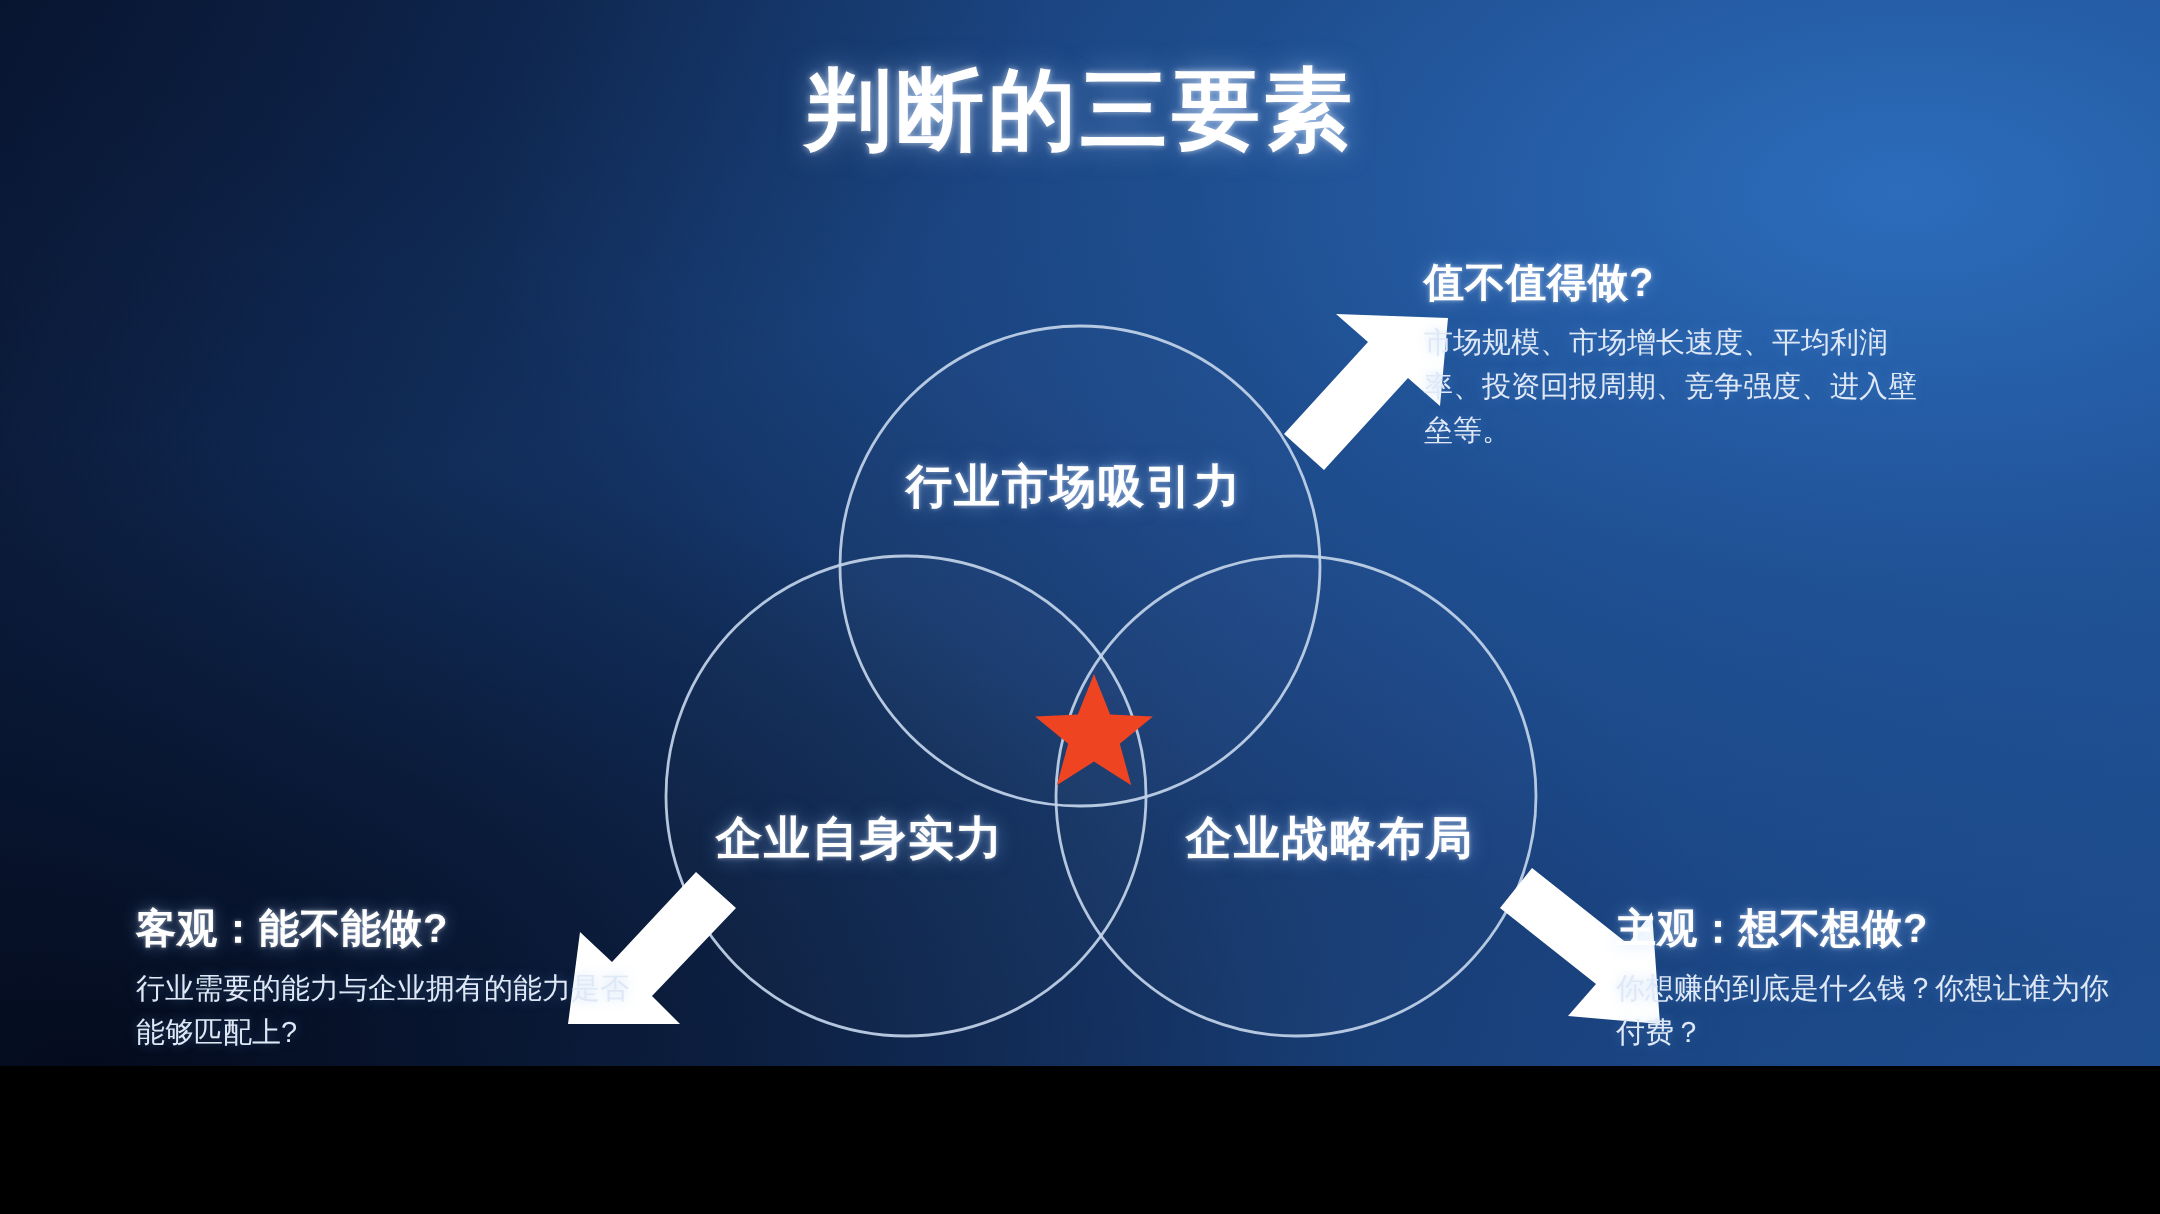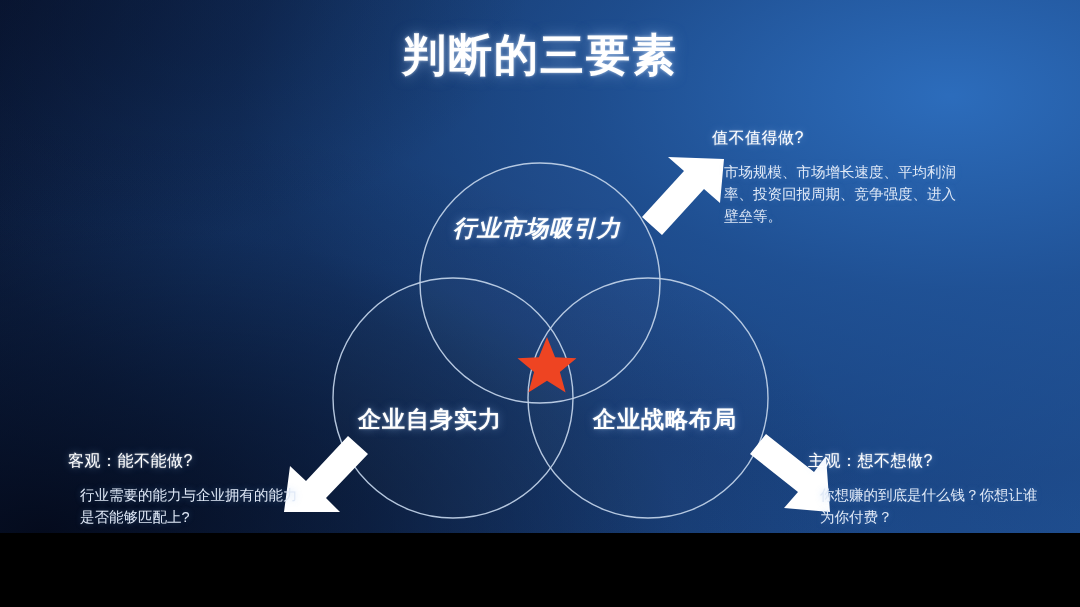--- a/index.html
+++ b/index.html
@@ -48,40 +48,40 @@
   .circle-label {
     position: absolute;
     color: #ffffff;
     font-size: 23px;
     font-weight: bold;
     letter-spacing: 1px;
     white-space: nowrap;
     text-shadow: 0 0 9px rgba(150,195,255,0.5), 0 0 2px rgba(255,255,255,0.5);
     z-index: 5;
   }
-  .lbl-top   { left: 453px; top: 213px; font-style: italic; }
+  .lbl-top   { left: 453px; top: 228px; }
   .lbl-left  { left: 358px; top: 404px; }
   .lbl-right { left: 593px; top: 404px; }
 
   
   .callout { position: absolute; z-index: 5; }
   .callout .c-head {
     color: #ffffff;
-    font-size: 16px;
-    font-weight: normal;
+    font-size: 20px;
+    font-weight: bold;
     letter-spacing: 0.5px;
     margin: 0 0 6px 0;
     text-shadow: 0 0 9px rgba(150,195,255,0.45), 0 0 2px rgba(255,255,255,0.5);
     white-space: nowrap;
   }
   .callout .c-body {
     color: #dfe8f6;
     font-size: 14.5px;
     line-height: 1.52;
-    margin: 12px;
+    margin: 0;
     text-shadow: 0 0 6px rgba(110,165,235,0.35);
   }
   .co-tr { left: 712px; top: 128px; width: 256px; }
   .co-bl { left: 68px;  top: 451px; width: 252px; }
   .co-br { left: 808px; top: 451px; width: 252px; }
 
   .arrow { position: absolute; z-index: 4; }
   .ar-tr { left: 636px; top: 155px; }
   .ar-bl { left: 278px; top: 432px; }
   .ar-br { left: 740px; top: 432px; }

